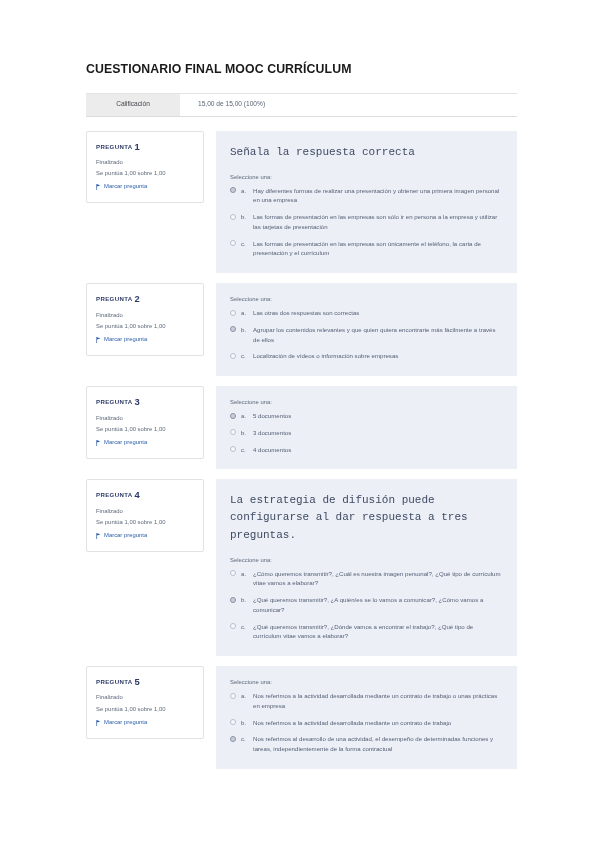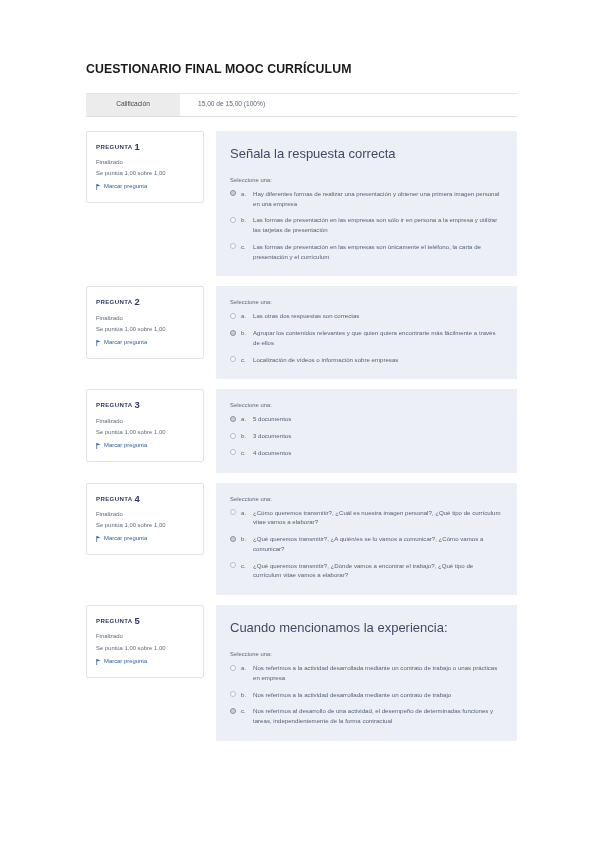--- a/index.html
+++ b/index.html
@@ -115,24 +115,25 @@
   }
 
   .q-body {
     flex: 1 1 auto;
     margin-left: 12px;
     background: #eceff6;
     padding: 13px 16px 15px 14px;
     box-sizing: border-box;
   }
   .q-text {
-    font-size: 13px;
+    font-size: 11px;
     color: #3f4b63;
     line-height: 1.55;
     margin-bottom: 13px;
+    font-family: Liberation Mono, monospace;
   }
   .q-select-label {
     font-size: 5.9px;
     color: #5f6b7c;
     margin-bottom: 6px;
   }
   .answers {
     margin: 0;
     padding: 0;
     list-style: none;
@@ -309,20 +310,21 @@
             <div class="q-points">Se puntúa 1,00 sobre 1,00</div>
             <div class="q-flag">
               <span class="flag-icon"><svg width="5" height="6" viewBox="0 0 5 6">
                   <path d="M0.6 0 L0.6 6" stroke="#2c5fa8" stroke-width="0.7"></path>
                   <path d="M1 0.3 L4.4 1.3 L1 2.4 Z" fill="#2c5fa8"></path>
                 </svg></span>
               <span>Marcar pregunta</span>
             </div>
           </div>
           <div class="q-body">
+            <div class="q-text">La estrategia de difusión puede configurarse al dar respuesta a tres preguntas.</div>
             <div class="q-select-label">Seleccione una:</div>
             <ul class="answers">
               <li class="answer">
                 <span class="radio"></span>
                 <span class="ans-letter">a.</span>
                 <span class="ans-text">¿Cómo queremos transmitir?, ¿Cuál es nuestra imagen personal?, ¿Qué tipo de currículum vitae vamos a elaborar?</span>
               </li>
               <li class="answer">
                 <span class="radio checked"></span>
                 <span class="ans-letter">b.</span>
@@ -343,21 +345,20 @@
             <div class="q-points">Se puntúa 1,00 sobre 1,00</div>
             <div class="q-flag">
               <span class="flag-icon"><svg width="5" height="6" viewBox="0 0 5 6">
                   <path d="M0.6 0 L0.6 6" stroke="#2c5fa8" stroke-width="0.7"></path>
                   <path d="M1 0.3 L4.4 1.3 L1 2.4 Z" fill="#2c5fa8"></path>
                 </svg></span>
               <span>Marcar pregunta</span>
             </div>
           </div>
           <div class="q-body">
-            <div class="q-text">Cuando mencionamos la experiencia:</div>
             <div class="q-select-label">Seleccione una:</div>
             <ul class="answers">
               <li class="answer">
                 <span class="radio"></span>
                 <span class="ans-letter">a.</span>
                 <span class="ans-text">Nos referimos a la actividad desarrollada mediante un contrato de trabajo o unas prácticas en empresa</span>
               </li>
               <li class="answer">
                 <span class="radio"></span>
                 <span class="ans-letter">b.</span>

